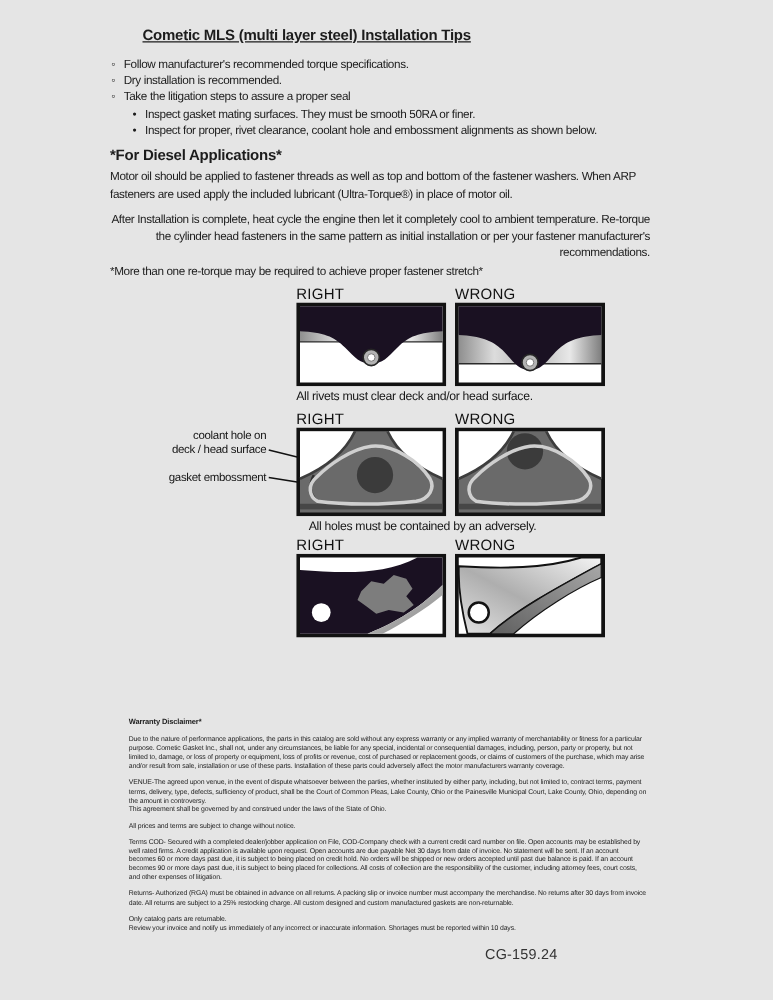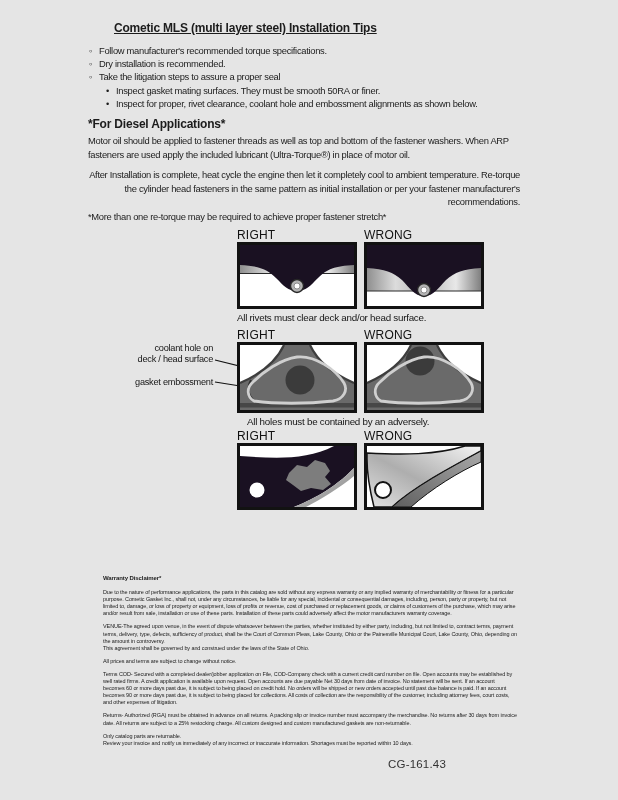--- a/index.html
+++ b/index.html
@@ -191,15 +191,15 @@
     <div class="wblock">Due to the nature of performance applications, the parts in this catalog are sold without any express warranty or any implied warranty of merchantability or fitness for a particular purpose.  Cometic Gasket Inc., shall not, under any circumstances, be liable for any special, incidental or consequential damages, including, person, party or property, but not limited to, damage, or loss of property or equipment, loss of profits or revenue, cost of purchased or replacement goods, or claims of customers of the purchase, which may arise and/or result from sale, installation or use of these parts.  Installation of these parts could adversely affect the motor manufacturers warranty coverage.</div>
     <div class="wblock">VENUE-The agreed upon venue, in the event of dispute whatsoever between the parties, whether instituted by either party, including, but not limited to, contract terms, payment terms, delivery, type, defects, sufficiency of product, shall be the Court of Common Pleas, Lake County, Ohio or the Painesville Municipal Court, Lake County, Ohio, depending on the amount in controversy.
 This agreement shall be governed by and construed under the laws of the State of Ohio.</div>
     <div class="wblock">All prices and terms are subject to change without notice.</div>
     <div class="wblock">Terms COD- Secured with a completed dealer/jobber application on File, COD-Company check with a current credit card number on file.  Open accounts may be established by well rated firms.  A credit application is available upon request.  Open accounts are due payable Net 30 days from date of invoice.  No statement will be sent.  If an account becomes 60 or more days past due, it is subject to being placed on credit hold.  No orders will be shipped or new orders accepted until past due balance is paid.  If an account becomes 90 or more days past due, it is subject to being placed for collections.  All costs of collection are the responsibility of the customer, including attorney fees, court costs, and other expenses of litigation.</div>
     <div class="wblock">Returns- Authorized (RGA) must be obtained in advance on all returns.  A packing slip or invoice number must accompany the merchandise.  No returns after 30 days from invoice date.  All returns are subject to a 25% restocking charge.  All custom designed and custom manufactured gaskets are non-returnable.</div>
     <div class="wblock">Only catalog parts are returnable.
 Review your invoice and notify us immediately of any incorrect or inaccurate information.  Shortages must be reported within 10 days.</div>
   </div>
 
-  <div class="pagenum">CG-161.43</div>
+  <div class="pagenum">CG-159.24</div>
 
 </div>
 
 </body></html>

